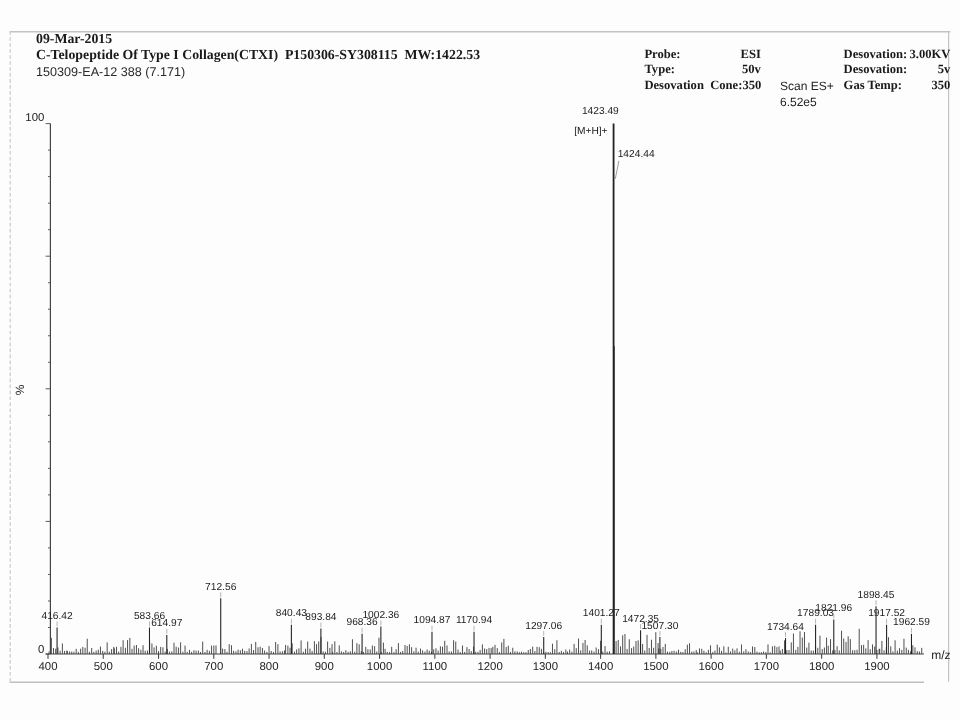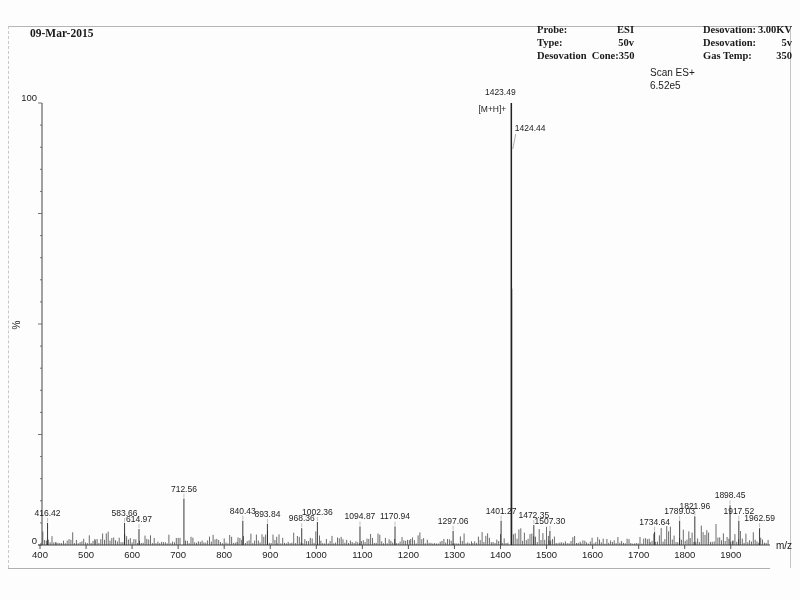--- a/index.html
+++ b/index.html
@@ -5,21 +5,21 @@
   html,body{margin:0;padding:0;background:#e9e9e9;}
   .page{position:relative;width:800px;height:600px;background:#fdfdfd;overflow:hidden;
         font-family:"Liberation Sans",sans-serif;color:#1a1a1a;}
   .b-top{position:absolute;left:8px;top:26px;width:784px;height:0;border-top:1px solid #b5b5b5;}
   .b-bottom{position:absolute;left:8px;top:568px;width:762px;height:0;border-top:1px solid #b0b0b0;}
   .b-left{position:absolute;left:8px;top:26px;height:542px;width:0;border-left:1px dashed #c8c8c8;}
   .b-right{position:absolute;left:790px;top:26px;height:542px;width:0;border-left:1px solid #c4c4c4;}
   .hdr{position:absolute;left:30px;top:27px;line-height:13px;}
   .serifb{font-family:"Liberation Serif",serif;font-weight:bold;font-size:11.5px;white-space:pre;}
   .scanline{font-family:"Liberation Sans",sans-serif;font-size:10.5px;color:#2a2a2a;white-space:pre;margin-top:1px;}
-  .params{position:absolute;top:23px;font-family:"Liberation Serif",serif;font-weight:bold;
+  .params{position:absolute;top:39px;font-family:"Liberation Serif",serif;font-weight:bold;
           font-size:10.5px;line-height:13px;}
   .p-left{left:537px;width:97px;}
   .p-right{left:703px;width:89px;}
   .prow{display:flex;justify-content:space-between;}
   .prow .lab{white-space:pre;}
   .scanmode{position:absolute;left:650px;top:66px;width:142px;text-align:left;
             font-size:10px;line-height:13px;color:#222;}
   svg{position:absolute;left:0;top:0;}
   text{fill:#1c1c1c;}
   .pk{font-size:8.5px;font-family:"Liberation Sans",sans-serif;}
@@ -30,20 +30,22 @@
 <body>
 
 <div class="page">
   <div class="b-top"></div>
   <div class="b-bottom"></div>
   <div class="b-left"></div>
   <div class="b-right"></div>
 
   <div class="hdr">
     <div class="serifb">09-Mar-2015</div>
+    <div class="serifb">C-Telopeptide Of Type I Collagen(CTXI)  P150306-SY308115  MW:1422.53</div>
+    <div class="scanline">150309-EA-12 388 (7.171)</div>
   </div>
 
   <div class="params p-left">
     <div class="prow">
       <span class="lab">Probe:</span>
       <span>ESI</span>
     </div>
     <div class="prow">
       <span class="lab">Type:</span>
       <span>50v</span>

